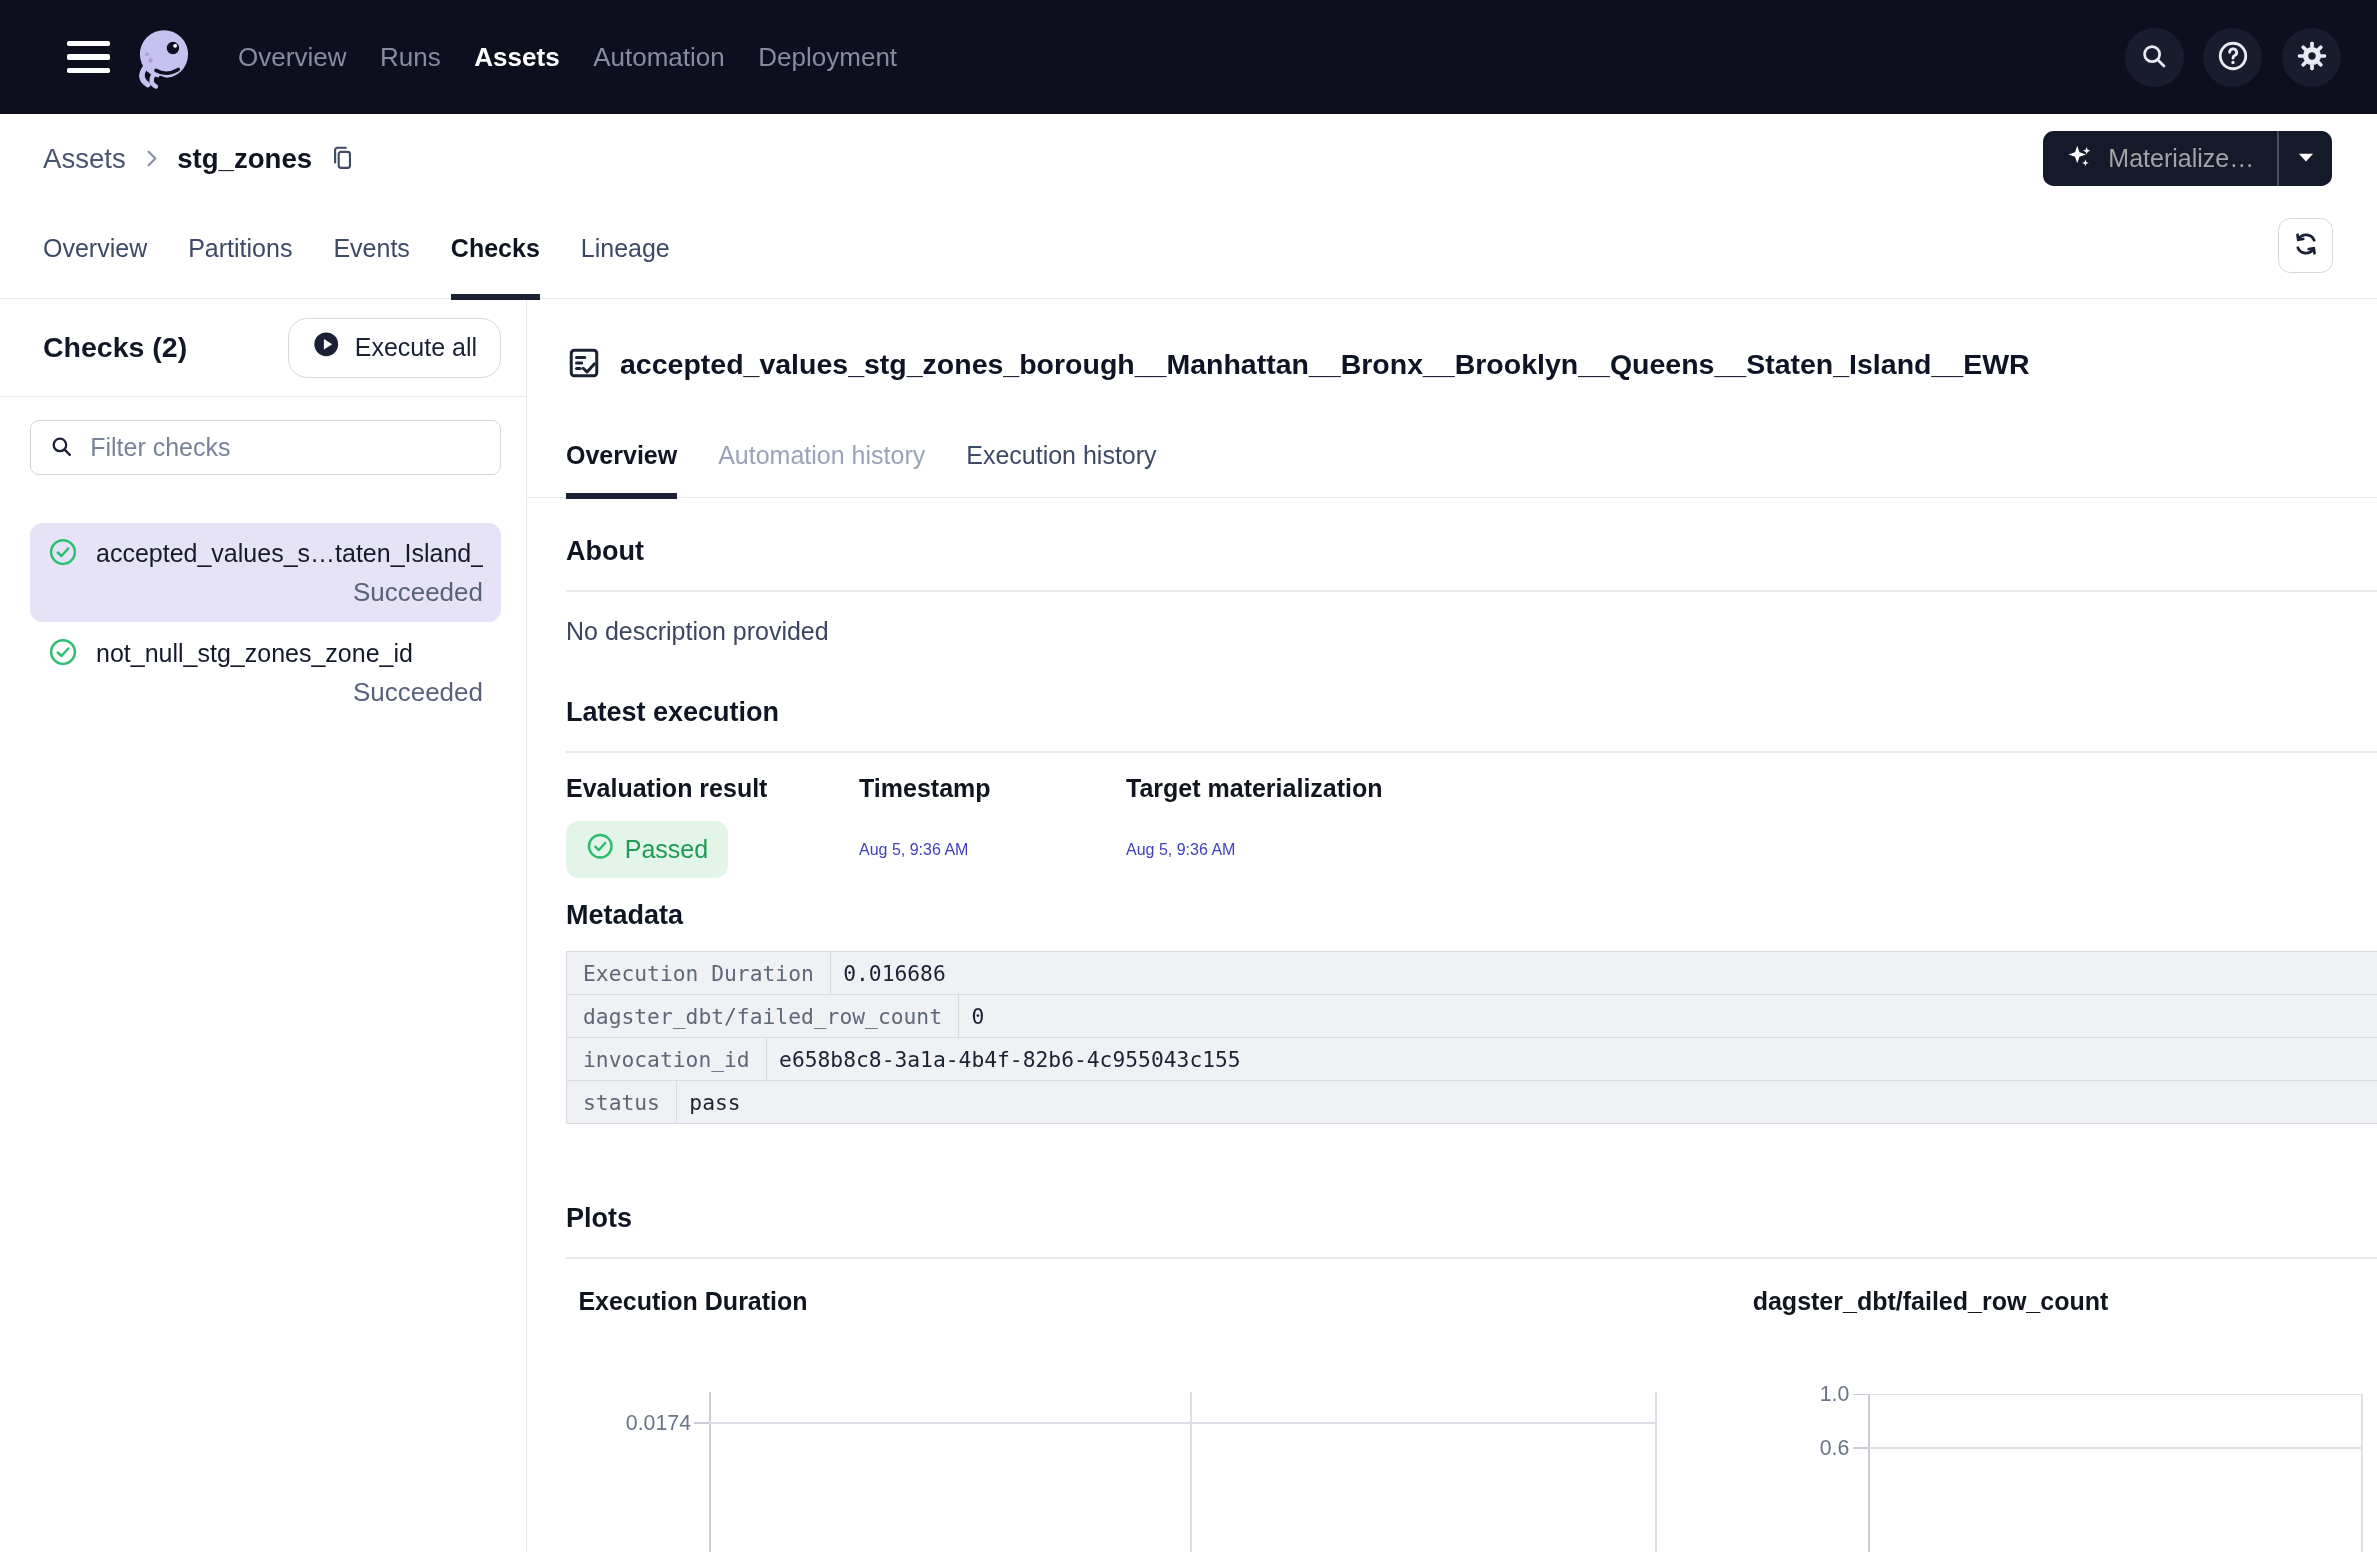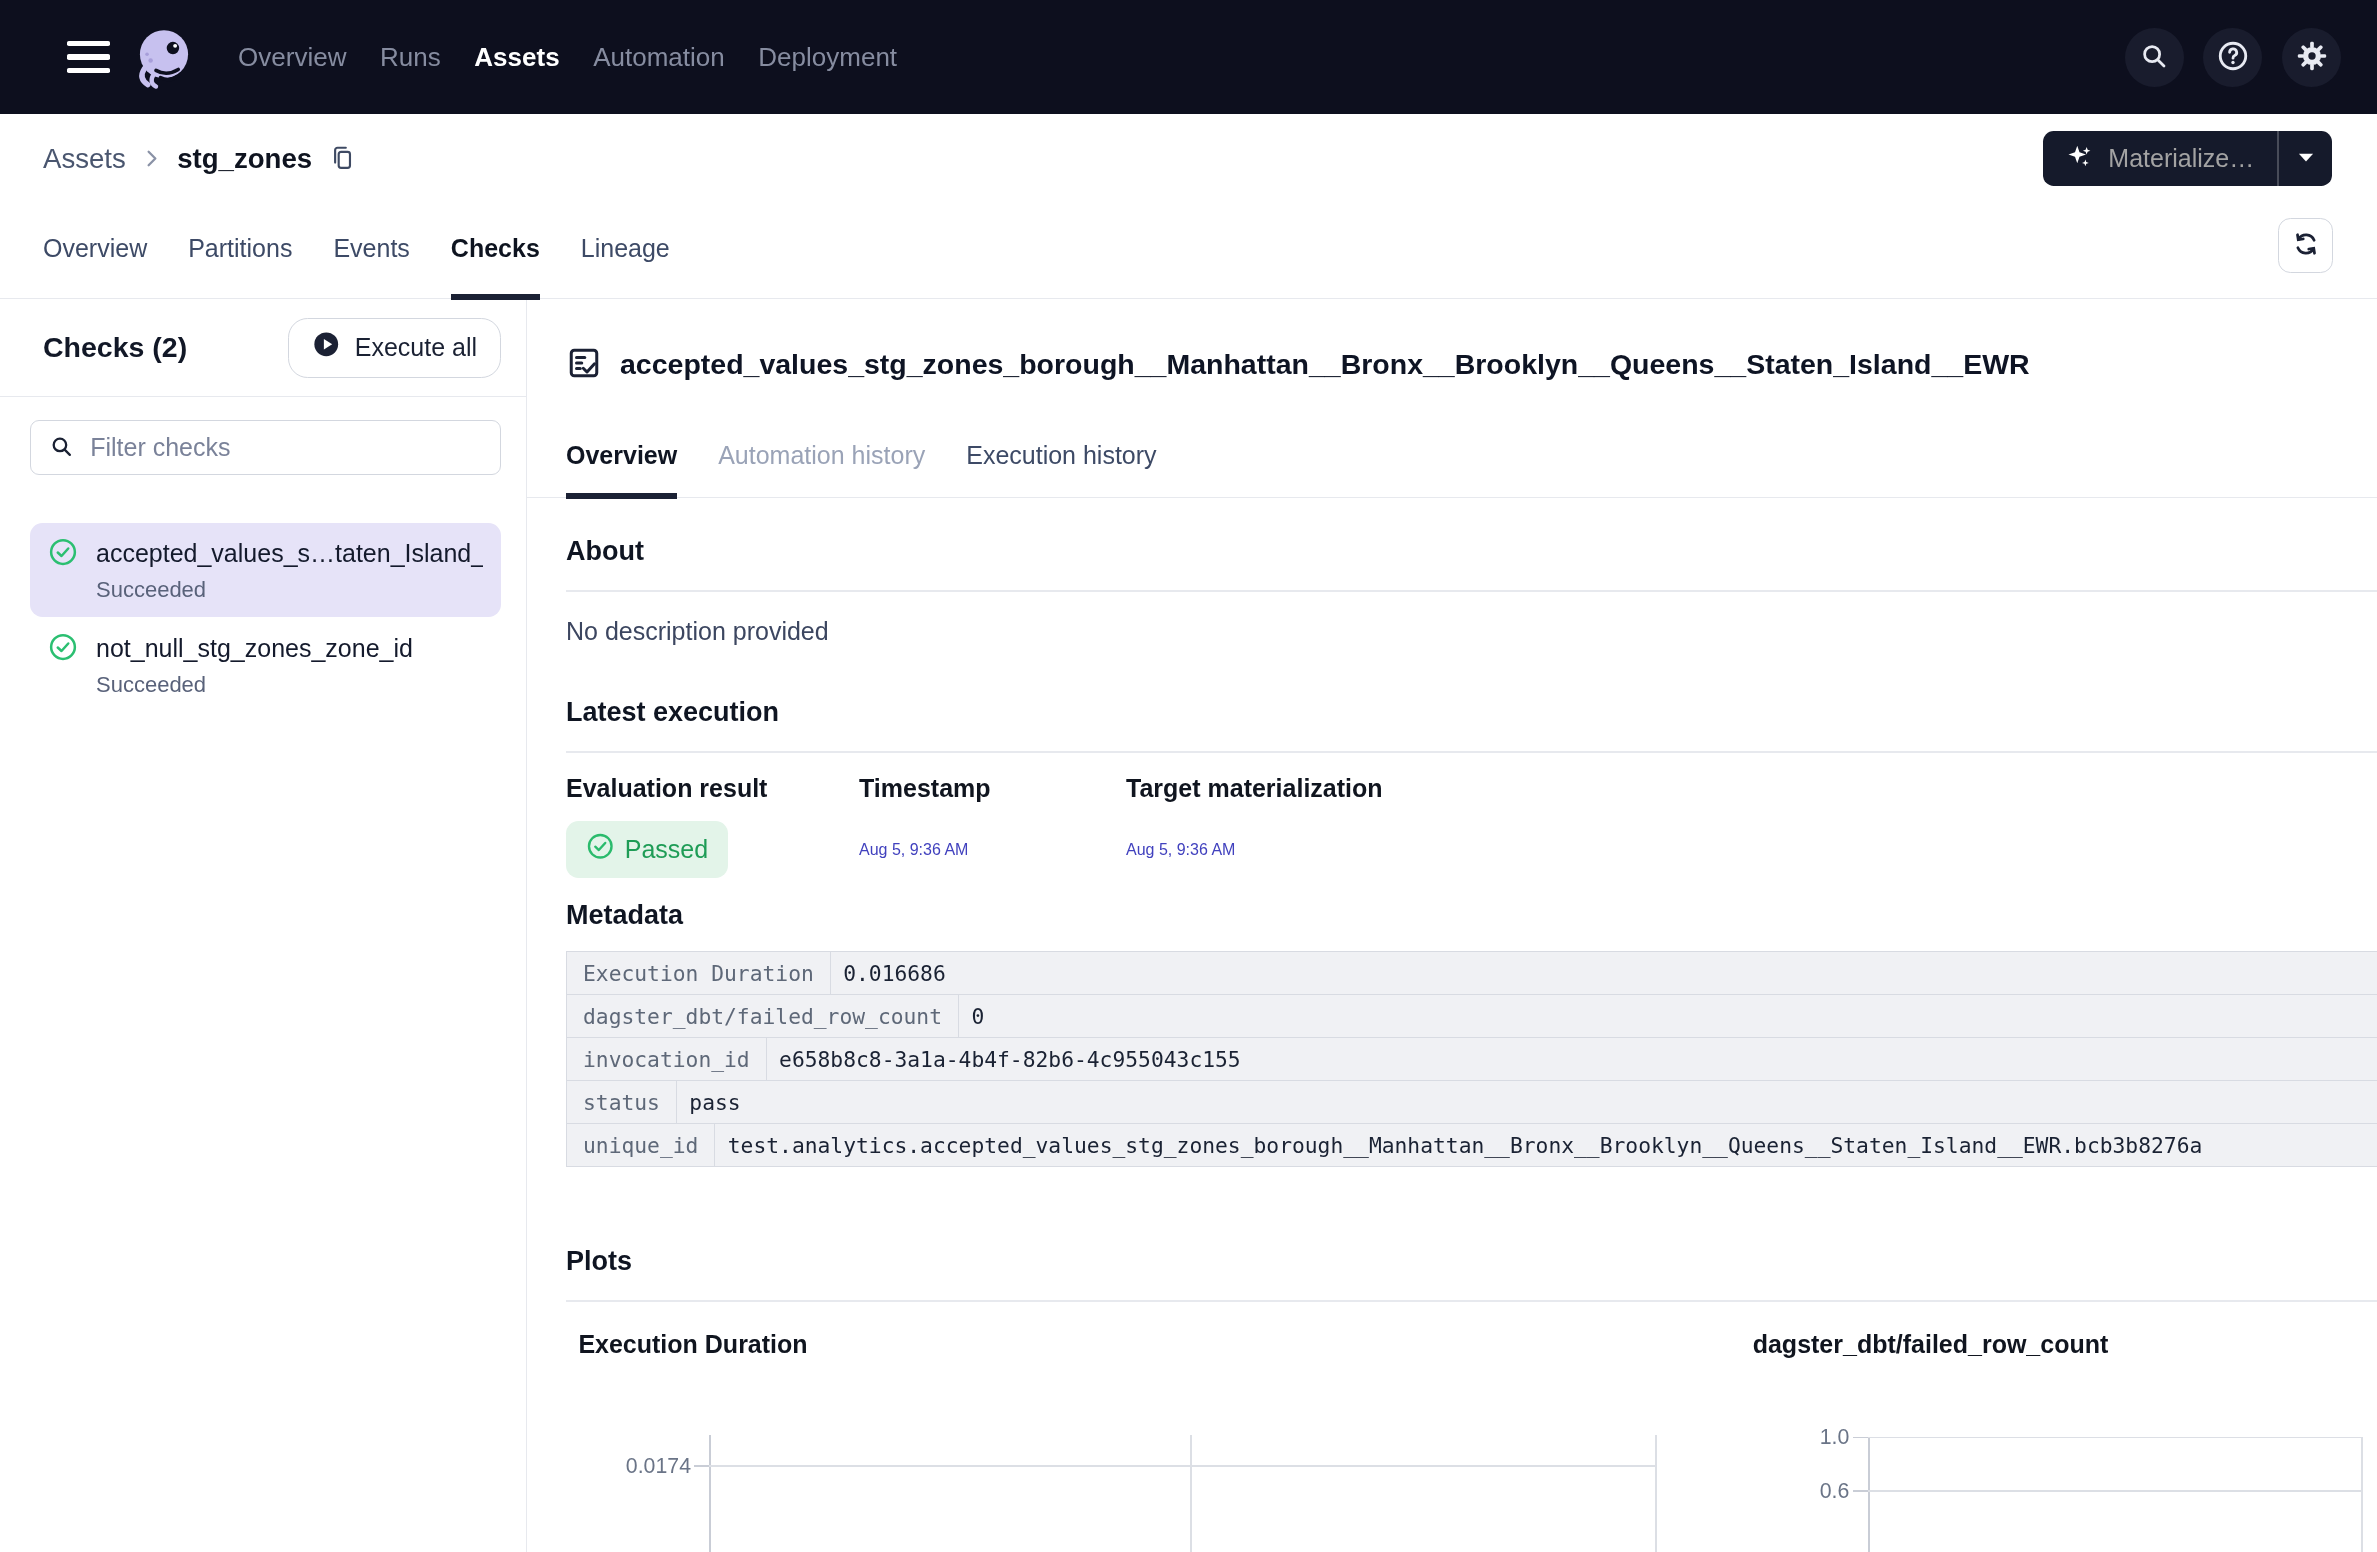--- a/index.html
+++ b/index.html
@@ -48,21 +48,21 @@
   .execute-all { display:flex; align-items:center; gap:14.2px; height:60px; padding:0 23px; border:1.8px solid #D3D7DF; border-radius:19.6px; background:#fff; font-size:25px; color:#1A2133; cursor:pointer; }
   .sidebar-body { padding:23px 25px 0 30px; }
   .filter-box { height:55px; border:1.8px solid #D3D7DF; border-radius:9px; display:flex; align-items:center; padding:0 18px; gap:14.2px; background:#fff; }
   .filter-box input { border:none; outline:none; font-size:25px; color:#1A2133; flex:1; font-family:"Liberation Sans",sans-serif; background:transparent; }
   .filter-box input::placeholder { color:#7A8299; }
   .check-list { margin-top:48px; display:flex; flex-direction:column; }
   .check-item { border-radius:12.4px; padding:14.2px 18px; cursor:pointer; }
   .check-item.selected { background:#E6E3F8; }
   .check-item-row { display:flex; align-items:center; gap:18px; }
   .check-item-label { font-size:25px; color:#141A2C; white-space:nowrap; overflow:hidden; flex:1; }
-  .check-item-status { margin-left:48px; margin-top:7.1px; font-size:22px; color:#59627A; }
+  .check-item-status { margin-left:48px; margin-top:7.1px; font-size:26px; color:#59627A;text-align:right; }
 
   .main { flex:1; overflow:hidden; position:relative; }
   .check-title-row { margin:30px 0 0 39px; display:flex; align-items:center; gap:18px; }
   .check-title { font-size:28.5px; font-weight:700; color:#0E1424; white-space:nowrap; }
   .check-tabs { margin-top:21.3px; border-bottom:1.8px solid #E7E9EE; display:flex; gap:41px; padding-left:39px; }
   .check-tab { font-size:25px; color:#3D4A66; padding:19.6px 0 23px; border-bottom:6.2px solid transparent; margin-bottom:-1.8px; cursor:pointer; }
   .check-tab.active { color:#0F1522; font-weight:700; border-bottom-color:#1B2134; }
   .check-tab.disabled { color:#9AA3B7; cursor:default; }
 
   .section-heading { margin:37px 0 0 39px; font-size:27px; font-weight:700; color:#0F1522; line-height:32px; }
@@ -330,24 +330,20 @@
           <div class="meta-val">0</div>
         </div>
         <div class="meta-row">
           <div class="meta-key">invocation_id</div>
           <div class="meta-val">e658b8c8-3a1a-4b4f-82b6-4c955043c155</div>
         </div>
         <div class="meta-row">
           <div class="meta-key">status</div>
           <div class="meta-val">pass</div>
         </div>
-        <div class="meta-row">
-          <div class="meta-key">unique_id</div>
-          <div class="meta-val">test.analytics.accepted_values_stg_zones_borough__Manhattan__Bronx__Brooklyn__Queens__Staten_Island__EWR.bcb3b8276a</div>
-        </div>
       </div>
 
       <h2 class="section-heading plots-heading">Plots</h2>
       <div class="section-divider"></div>
       <div class="plots-row">
 
         <div class="chart-left">
           <div class="chart-title">Execution Duration</div>
           <div class="chart-box">
             <div class="ytick-label" style="width:124px; top:18px;">0.0174</div>

